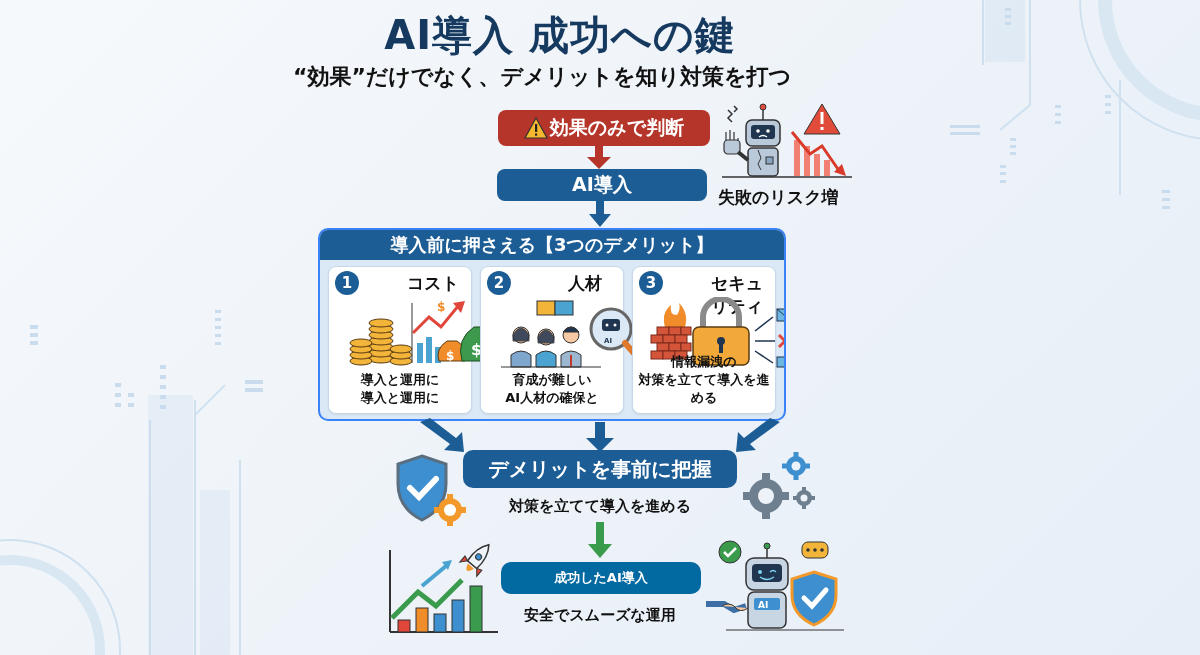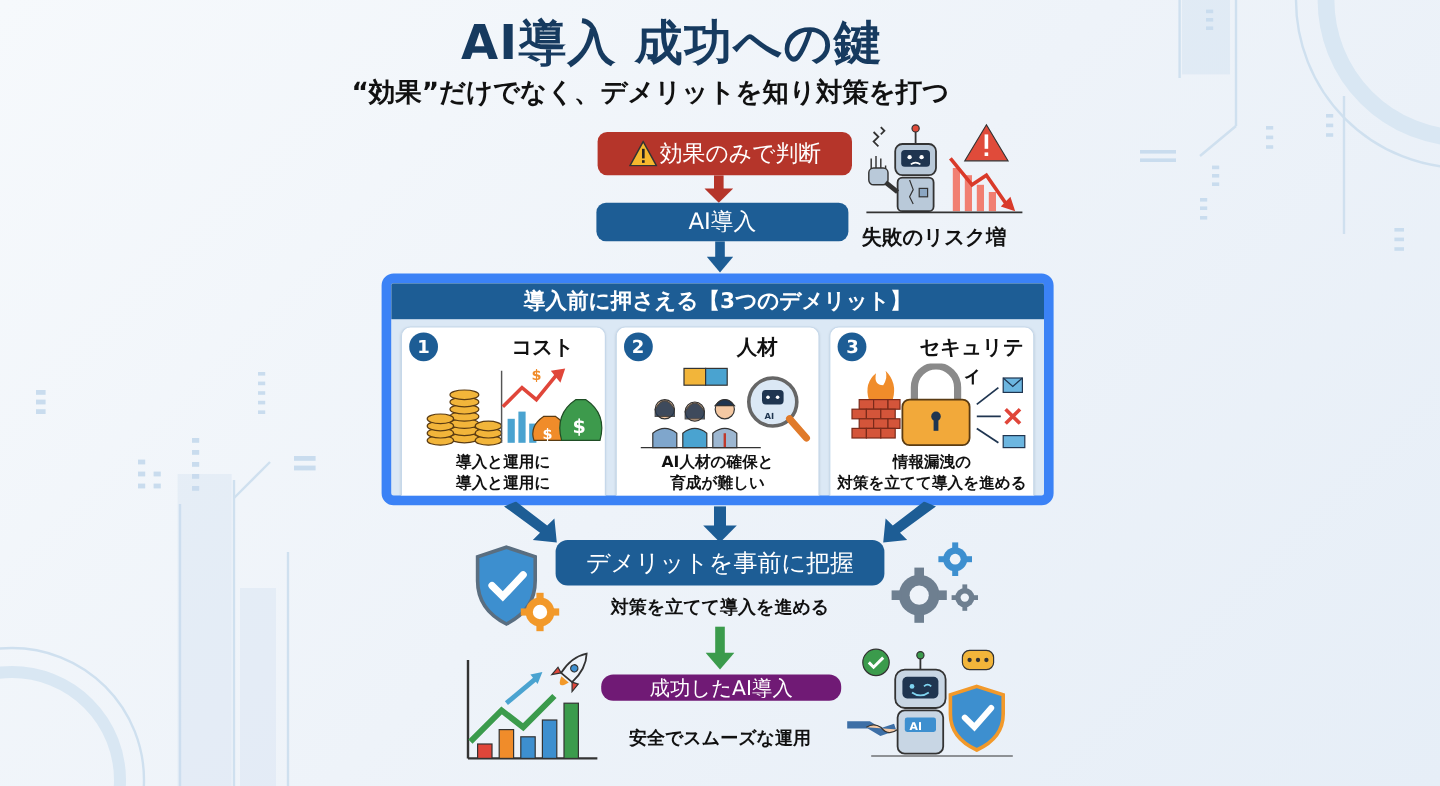--- a/index.html
+++ b/index.html
@@ -17,31 +17,31 @@
     position: absolute; left: 0; width: 1120px; top: 8px;
     text-align: center; font-size: 40px; font-weight: bold; color: #163a5f;
     letter-spacing: 1px;
   }
   .subtitle {
     position: absolute; left: 0; width: 1084px; top: 62px;
     text-align: center; font-size: 22px; font-weight: bold; color: #111;
   }
 
   .pill {
-    position: absolute; border-radius: 8px; color: #fff; font-weight: normal;
+    position: absolute; border-radius: 8px; color: #fff; font-weight: bold;
     display: flex; align-items: center; justify-content: center; gap: 2px;
   }
   .pill-red { background: #b5352a; left: 498px; top: 110px; width: 212px; height: 36px; font-size: 19px; }
   .pill-blue1 { background: #1d5d95; left: 497px; top: 169px; width: 210px; height: 32px; font-size: 19px; }
 
   .fail-label { position: absolute; left: 718px; top: 186px; font-size: 17px; font-weight: bold; color: #111; }
 
   .panel {
-    position: absolute; left: 318px; top: 228px; width: 560px; height: 193px;
-    background: #dbe8f5; border: 8px solid #3b82f6; border-radius: 10px; overflow: hidden;
+    position: absolute; left: 318px; top: 228px; width: 468px; height: 193px;
+    background: #dbe8f5; border: 2px solid #3b82f6; border-radius: 10px; overflow: hidden;
   }
   .panel-head {
     height: 30px; background: #1d5d95; color: #fff; font-weight: bold;
     font-size: 18px; display: flex; align-items: center; justify-content: center;
   }
   .cards { display: flex; gap: 8px; padding: 6px 8px 0 8px; }
   .card {
     flex: 1; height: 148px; background: #fff; border-radius: 8px;
     position: relative; border: 1px solid #c6d8ea;
     box-shadow: 0 1px 2px rgba(0,0,0,0.08);
@@ -50,21 +50,21 @@
     position: absolute; left: 6px; top: 4px; width: 24px; height: 24px;
     border-radius: 50%; background: #1d5d95; color: #fff; font-weight: bold;
     font-size: 15px; display: flex; align-items: center; justify-content: center;
   }
   .card-title { position: absolute; top: 5px; left: 30px; right: 4px; text-align: center; font-size: 17px; font-weight: bold; color: #111; padding-left: 40px; }
   .card-illus { position: absolute; top: 30px; left: 0; right: 0; height: 72px; }
   .card-desc { position: absolute; bottom: 6px; left: 0; right: 0; text-align: center; font-size: 13px; font-weight: bold; color: #111; line-height: 18px; }
 
   .pill-blue2 { background: #1d5d95; left: 463px; top: 450px; width: 274px; height: 38px; font-size: 20px; border-radius: 10px; align-items: center; }
   .sub-text { position: absolute; left: 0; width: 1200px; text-align: center; font-size: 15px; font-weight: bold; color: #111; }
-  .pill-green { background: #701a75; left: 501px; top: 562px; width: 200px; height: 22px; font-size: 17px; border-radius: 10px; }
+  .pill-green { background: #0369a1; left: 501px; top: 562px; width: 200px; height: 32px; font-size: 13px; border-radius: 10px; }
 </style>
 </head>
 <body>
 
 <svg class="bg-deco" style="left:0;top:290px" width="300" height="365" viewBox="0 0 300 365">
   <g fill="none" stroke="#cfe0ef" stroke-width="2">
     <circle cx="10" cy="360" r="110"></circle>
     <circle cx="10" cy="360" r="90" stroke-width="10" stroke="#d9e7f3"></circle>
     <line x1="150" y1="130" x2="150" y2="365"></line>
     <line x1="195" y1="110" x2="195" y2="365"></line>
@@ -249,22 +249,22 @@
         </g>
         <circle cx="130" cy="32" r="20" fill="#dbe8f5" stroke="#666" stroke-width="3"></circle>
         <rect x="121" y="22" width="18" height="12" rx="3" fill="#1f3550"></rect>
         <circle cx="126" cy="28" r="1.5" fill="#fff"></circle>
           <circle cx="134" cy="28" r="1.5" fill="#fff"></circle>
         <text x="123" y="46" font-size="7" font-weight="bold" fill="#1f3550">AI</text>
         <line x1="144" y1="46" x2="158" y2="62" stroke="#e07a2a" stroke-width="6" stroke-linecap="round"></line>
         <line x1="20" y1="70" x2="120" y2="70" stroke="#333"></line>
       </svg>
       <div class="card-desc">
+        <div>育成が難しい</div>
         <div>AI人材の確保と</div>
-        <div>育成が難しい</div>
       </div>
     </div>
 
     <div class="card">
       <div class="card-num">3</div>
       <div class="card-title">セキュリティ</div>
       <svg class="card-illus" viewBox="0 0 180 72" preserveAspectRatio="xMidYMid meet">
         <path d="M32,30 q-4,-14 6,-22 q-2,10 6,10 q4,-6 2,-12 q10,10 6,24z" fill="#f08c2a"></path>
         <g fill="#d4553a" stroke="#7a2a1a" stroke-width="1">
           <rect x="24" y="30" width="12" height="8"></rect>

